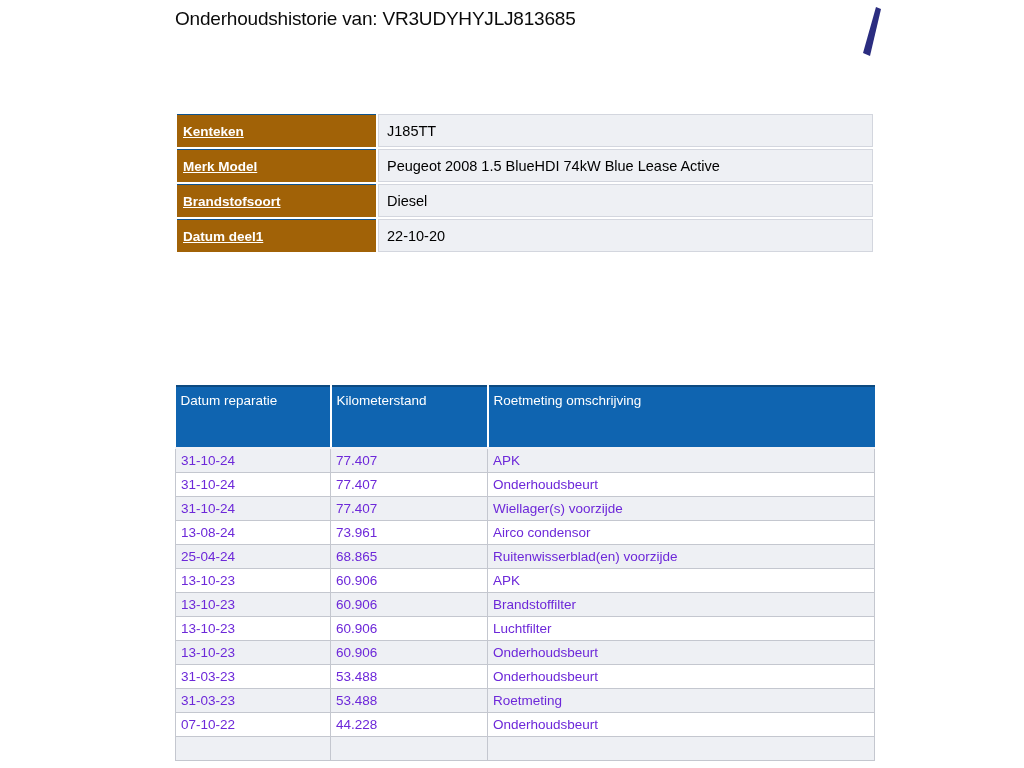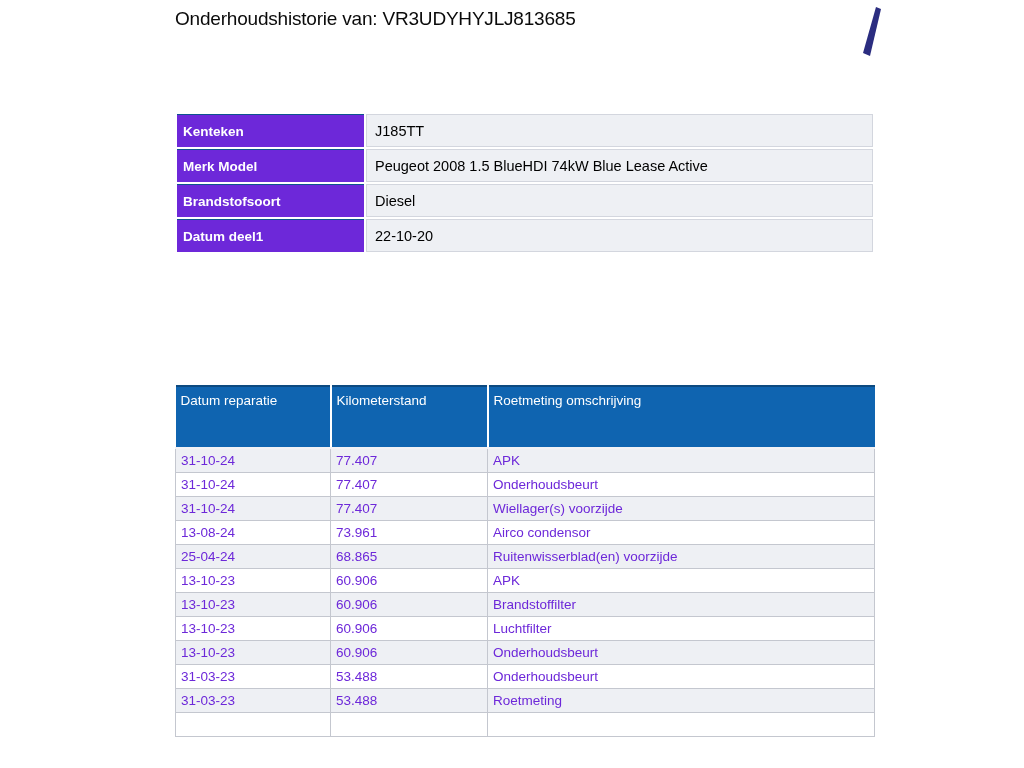--- a/index.html
+++ b/index.html
@@ -42,29 +42,30 @@
     position: absolute;
     left: 175px;
     top: 112px;
     width: 700px;
     border-collapse: separate;
     border-spacing: 2px;
     table-layout: fixed;
   }
   table.vehicle-info th.vi-label {
     width: 181px;
-    background: #6d28d9;
+    background: #a16207;
     border-top: 1px solid #0d538f;
     color: #ffffff;
     font-size: 13.5px;
     font-weight: bold;
     text-align: left;
     vertical-align: middle;
-    padding: 0 0 0 6px;
+    padding: 0 12px 0 6px;
     height: 32px;
+    text-decoration: underline;
   }
   table.vehicle-info td.vi-value {
     background: #eef0f4;
     border: 1px solid #d3d6de;
     color: #000;
     font-size: 14.5px;
     text-align: left;
     vertical-align: middle;
     padding: 0 0 0 8px;
     white-space: nowrap;
@@ -204,18 +205,23 @@
         <td>31-03-23</td>
         <td>53.488</td>
         <td>Onderhoudsbeurt</td>
       </tr>
       <tr>
         <td>31-03-23</td>
         <td>53.488</td>
         <td>Roetmeting</td>
       </tr>
       <tr>
+        <td>07-10-22</td>
+        <td>44.228</td>
+        <td>Onderhoudsbeurt</td>
+      </tr>
+      <tr>
         <td></td>
         <td></td>
         <td></td>
       </tr>
     </tbody>
 </table>
 
 </body></html>

